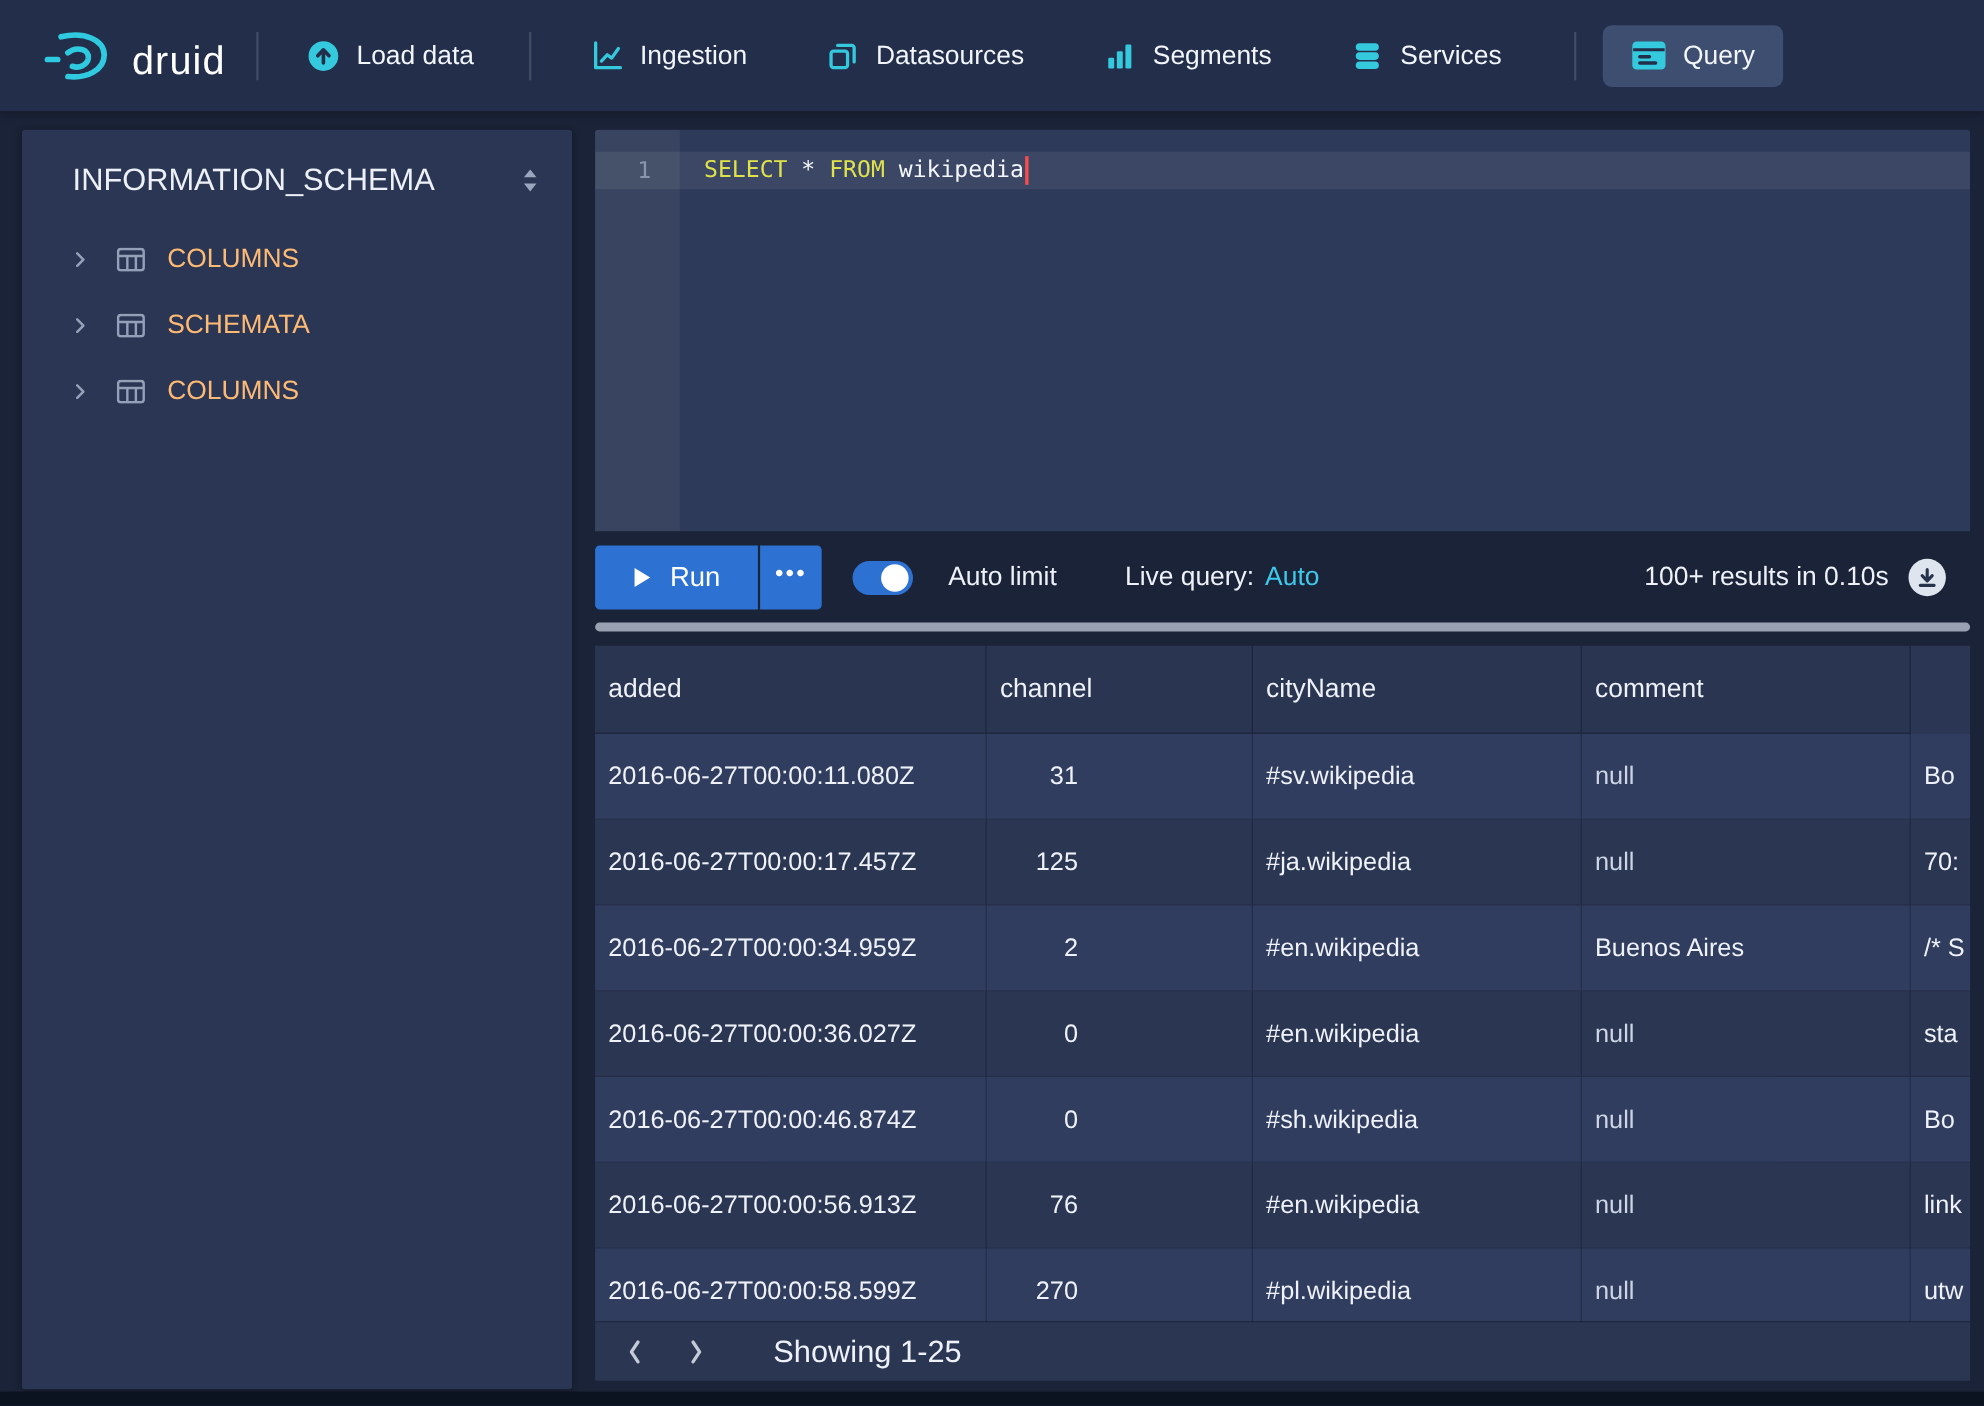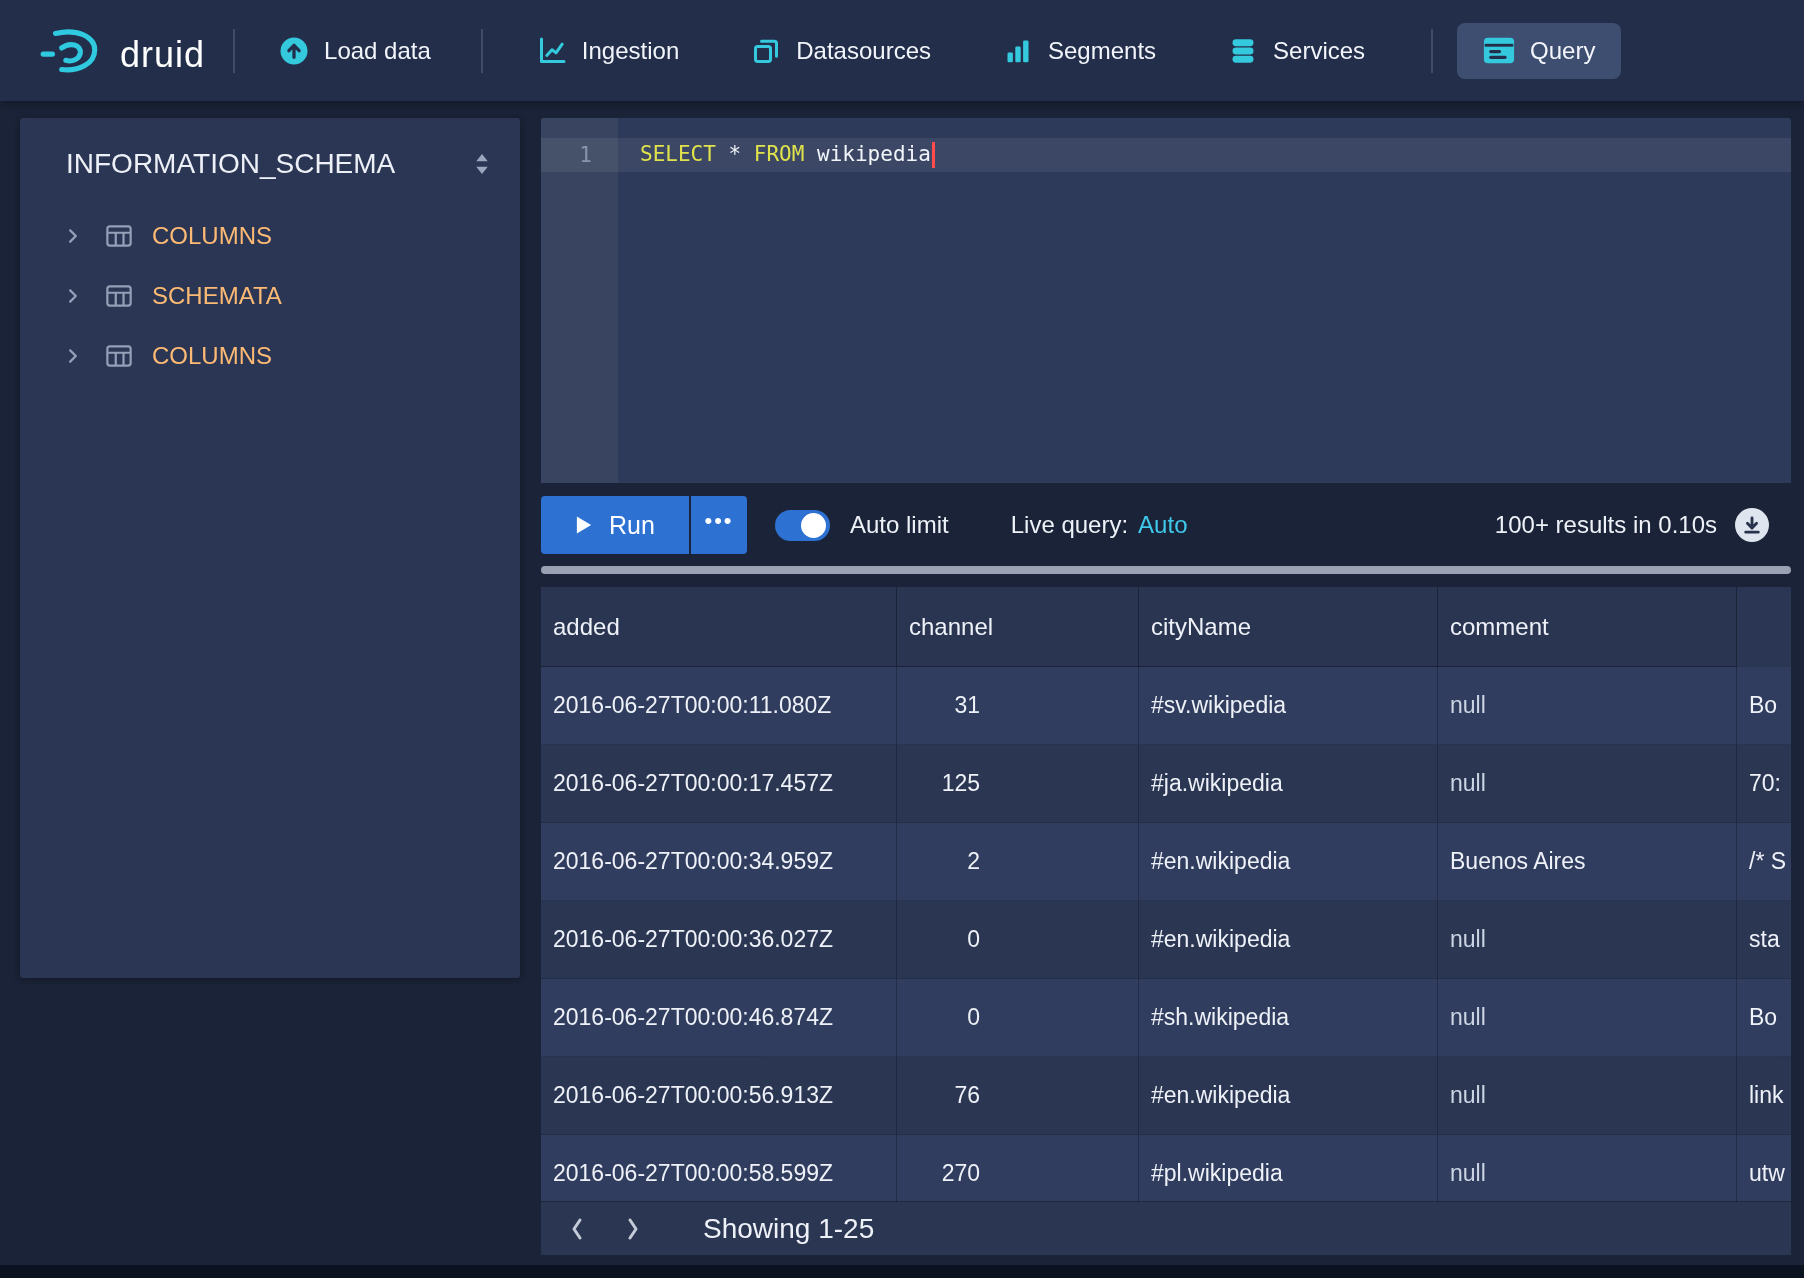--- a/index.html
+++ b/index.html
@@ -22,21 +22,21 @@
   .nav-divider { width:2px; height:44px; background:rgba(255,255,255,0.15); }
   .d1 { margin:0 44px 0 28px; }
   .d2 { margin:0 54px 0 50px; }
   .d3 { margin:0 24px 0 66px; }
   .nav-item { display:flex; align-items:center; gap:15px; font-size:24px; color:#f2f5fa; cursor:pointer; white-space:nowrap; }
   .mr { margin-right:72px; }
   .nav-pill { background:#3e4e70; border-radius:8px; padding:14px 26px; }
 
   
   .sidebar {
-    position:absolute; left:20px; top:118px; width:500px; height:860px;
+    position:absolute; left:20px; top:118px; width:500px; height:1145px;
     background:#2b3654; border-radius:3px; box-shadow:0 1px 6px rgba(0,0,0,0.35);
   }
   .sidebar-header { display:flex; align-items:center; justify-content:space-between;
     padding:30px 28px 8px 46px; cursor:pointer; }
   .sidebar-title { font-size:28px; color:#edf1f7; }
   .tree { margin-top:18px; }
   .tree-item { display:flex; align-items:center; height:60px; padding-left:44px;
     font-size:24px; color:#fdba74; cursor:pointer;text-align:right; }
   .tree-item .chev { margin-right:24px; }
   .tree-item .tbl-icon { margin-right:20px; }
@@ -63,21 +63,21 @@
   .run-btn { display:flex; align-items:center; justify-content:center; gap:16px;
     width:148px; height:58px; background:#2d72d2; border-radius:4px 0 0 4px;
     font-size:25px; color:#fff; cursor:pointer; }
   .more-btn { width:56px; height:58px; background:#2d72d2; border-radius:0 4px 4px 0;
     margin-left:2px; display:flex; align-items:center; justify-content:center;
     color:#fff; font-size:22px; letter-spacing:2px; cursor:pointer; padding-bottom:8px; }
   .toggle { margin-left:28px; width:55px; height:31px; border-radius:16px;
     background:#2d72d2; position:relative; cursor:pointer; flex:none; }
   .toggle-knob { position:absolute; right:4px; top:3px; width:25px; height:25px;
     border-radius:50%; background:#ffffff; }
-  .auto-limit { margin-left:20px; font-size:24px; }
+  .auto-limit { margin-left:32px; font-size:24px; }
   .live-query { margin-left:62px; font-size:24px; }
   .live-query .auto { color:#3fc8ea; margin-left:10px; cursor:pointer;margin-top:13px; }
   .results-info { margin-left:auto; font-size:24px; }
   .dl-btn { margin:0 22px 0 18px; width:34px; height:34px; border-radius:50%;
     background:#dfe5ee; display:flex; align-items:center; justify-content:center;
     cursor:pointer; flex:none; }
 
   .hscroll { position:absolute; top:448px; left:0; width:100%; height:8px;
     border-radius:4px; background:#99a1b2; cursor:pointer; }
 

